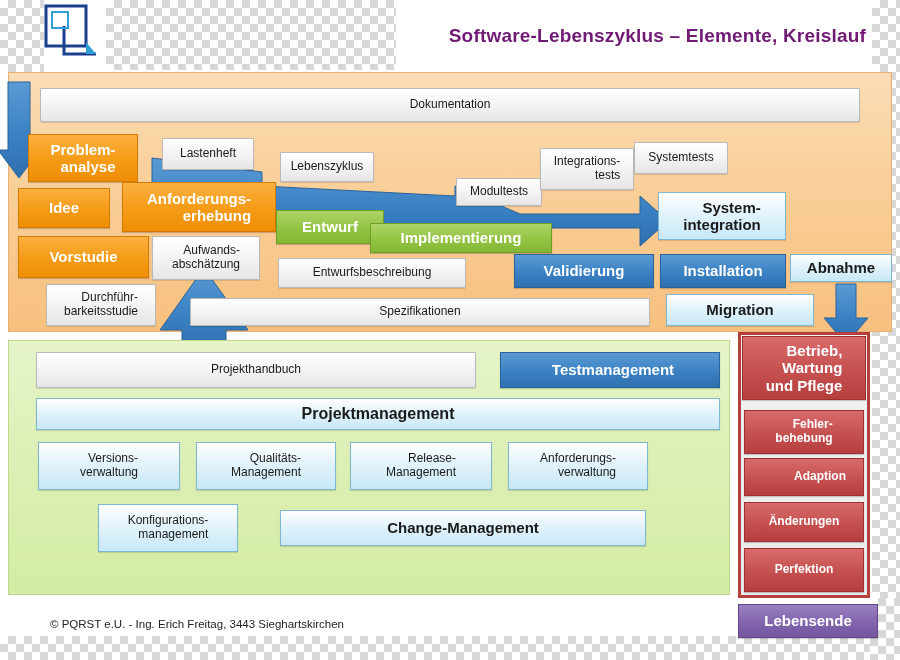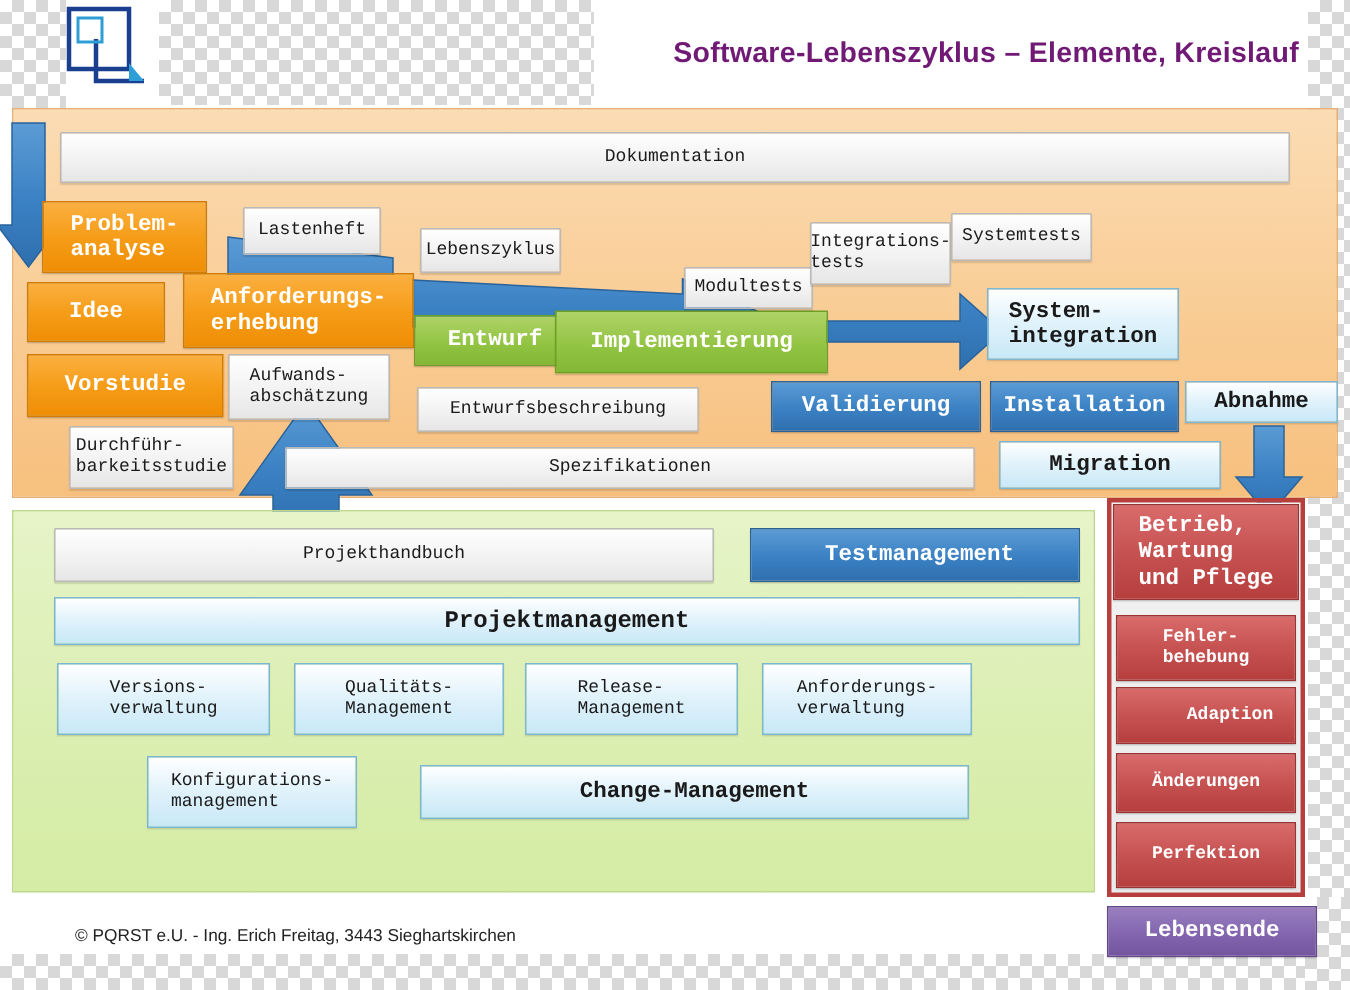--- a/index.html
+++ b/index.html
@@ -12,23 +12,22 @@
   }
   #stage{position:relative;width:900px;height:660px;}
 
   
   .box{
     position:absolute;
     box-sizing:border-box;
     display:flex;
     align-items:center;
     justify-content:center;
-    text-align:left;
+    text-align:right;
     line-height:1.15;
-    font-family:Liberation Mono, monospace;
   }
 
   
   .white{
     background:linear-gradient(to bottom,#ffffff 0%,#f2f2f2 55%,#e6e6e6 100%);
     border:1px solid #b9b9b9;
     color:#1a1a1a;
     font-size:12px;
     border-radius:1px;
     box-shadow:0 1px 1px rgba(0,0,0,.12);
@@ -200,21 +199,21 @@
   <div class="box white" style="left:162px;top:138px;width:92px;height:32px;">Lastenheft</div>
   <div class="box orange" style="left:122px;top:182px;width:154px;height:50px;white-space:pre-line;">Anforderungs-
 erhebung</div>
   <div class="box white" style="left:152px;top:236px;width:108px;height:44px;white-space:pre-line;">Aufwands-
 abschätzung</div>
 
   <div class="box white" style="left:280px;top:152px;width:94px;height:30px;">Lebenszyklus</div>
   <div class="box green" style="left:276px;top:210px;width:108px;height:34px;">Entwurf</div>
   <div class="box white" style="left:278px;top:258px;width:188px;height:30px;">Entwurfsbeschreibung</div>
 
-  <div class="box green" style="left:370px;top:207px;width:182px;height:42px;">Implementierung</div>
+  <div class="box green" style="left:370px;top:223px;width:182px;height:30px;">Implementierung</div>
 
   <div class="box white" style="left:456px;top:178px;width:86px;height:28px;">Modultests</div>
   <div class="box white" style="left:540px;top:148px;width:94px;height:42px;white-space:pre-line;">Integrations-
 tests</div>
   <div class="box white" style="left:634px;top:142px;width:94px;height:32px;">Systemtests</div>
 
   <div class="box cyan bold" style="left:658px;top:192px;width:128px;height:48px;white-space:pre-line;">System-
 integration</div>
 
   <div class="box blue" style="left:514px;top:254px;width:140px;height:34px;">Validierung</div>

